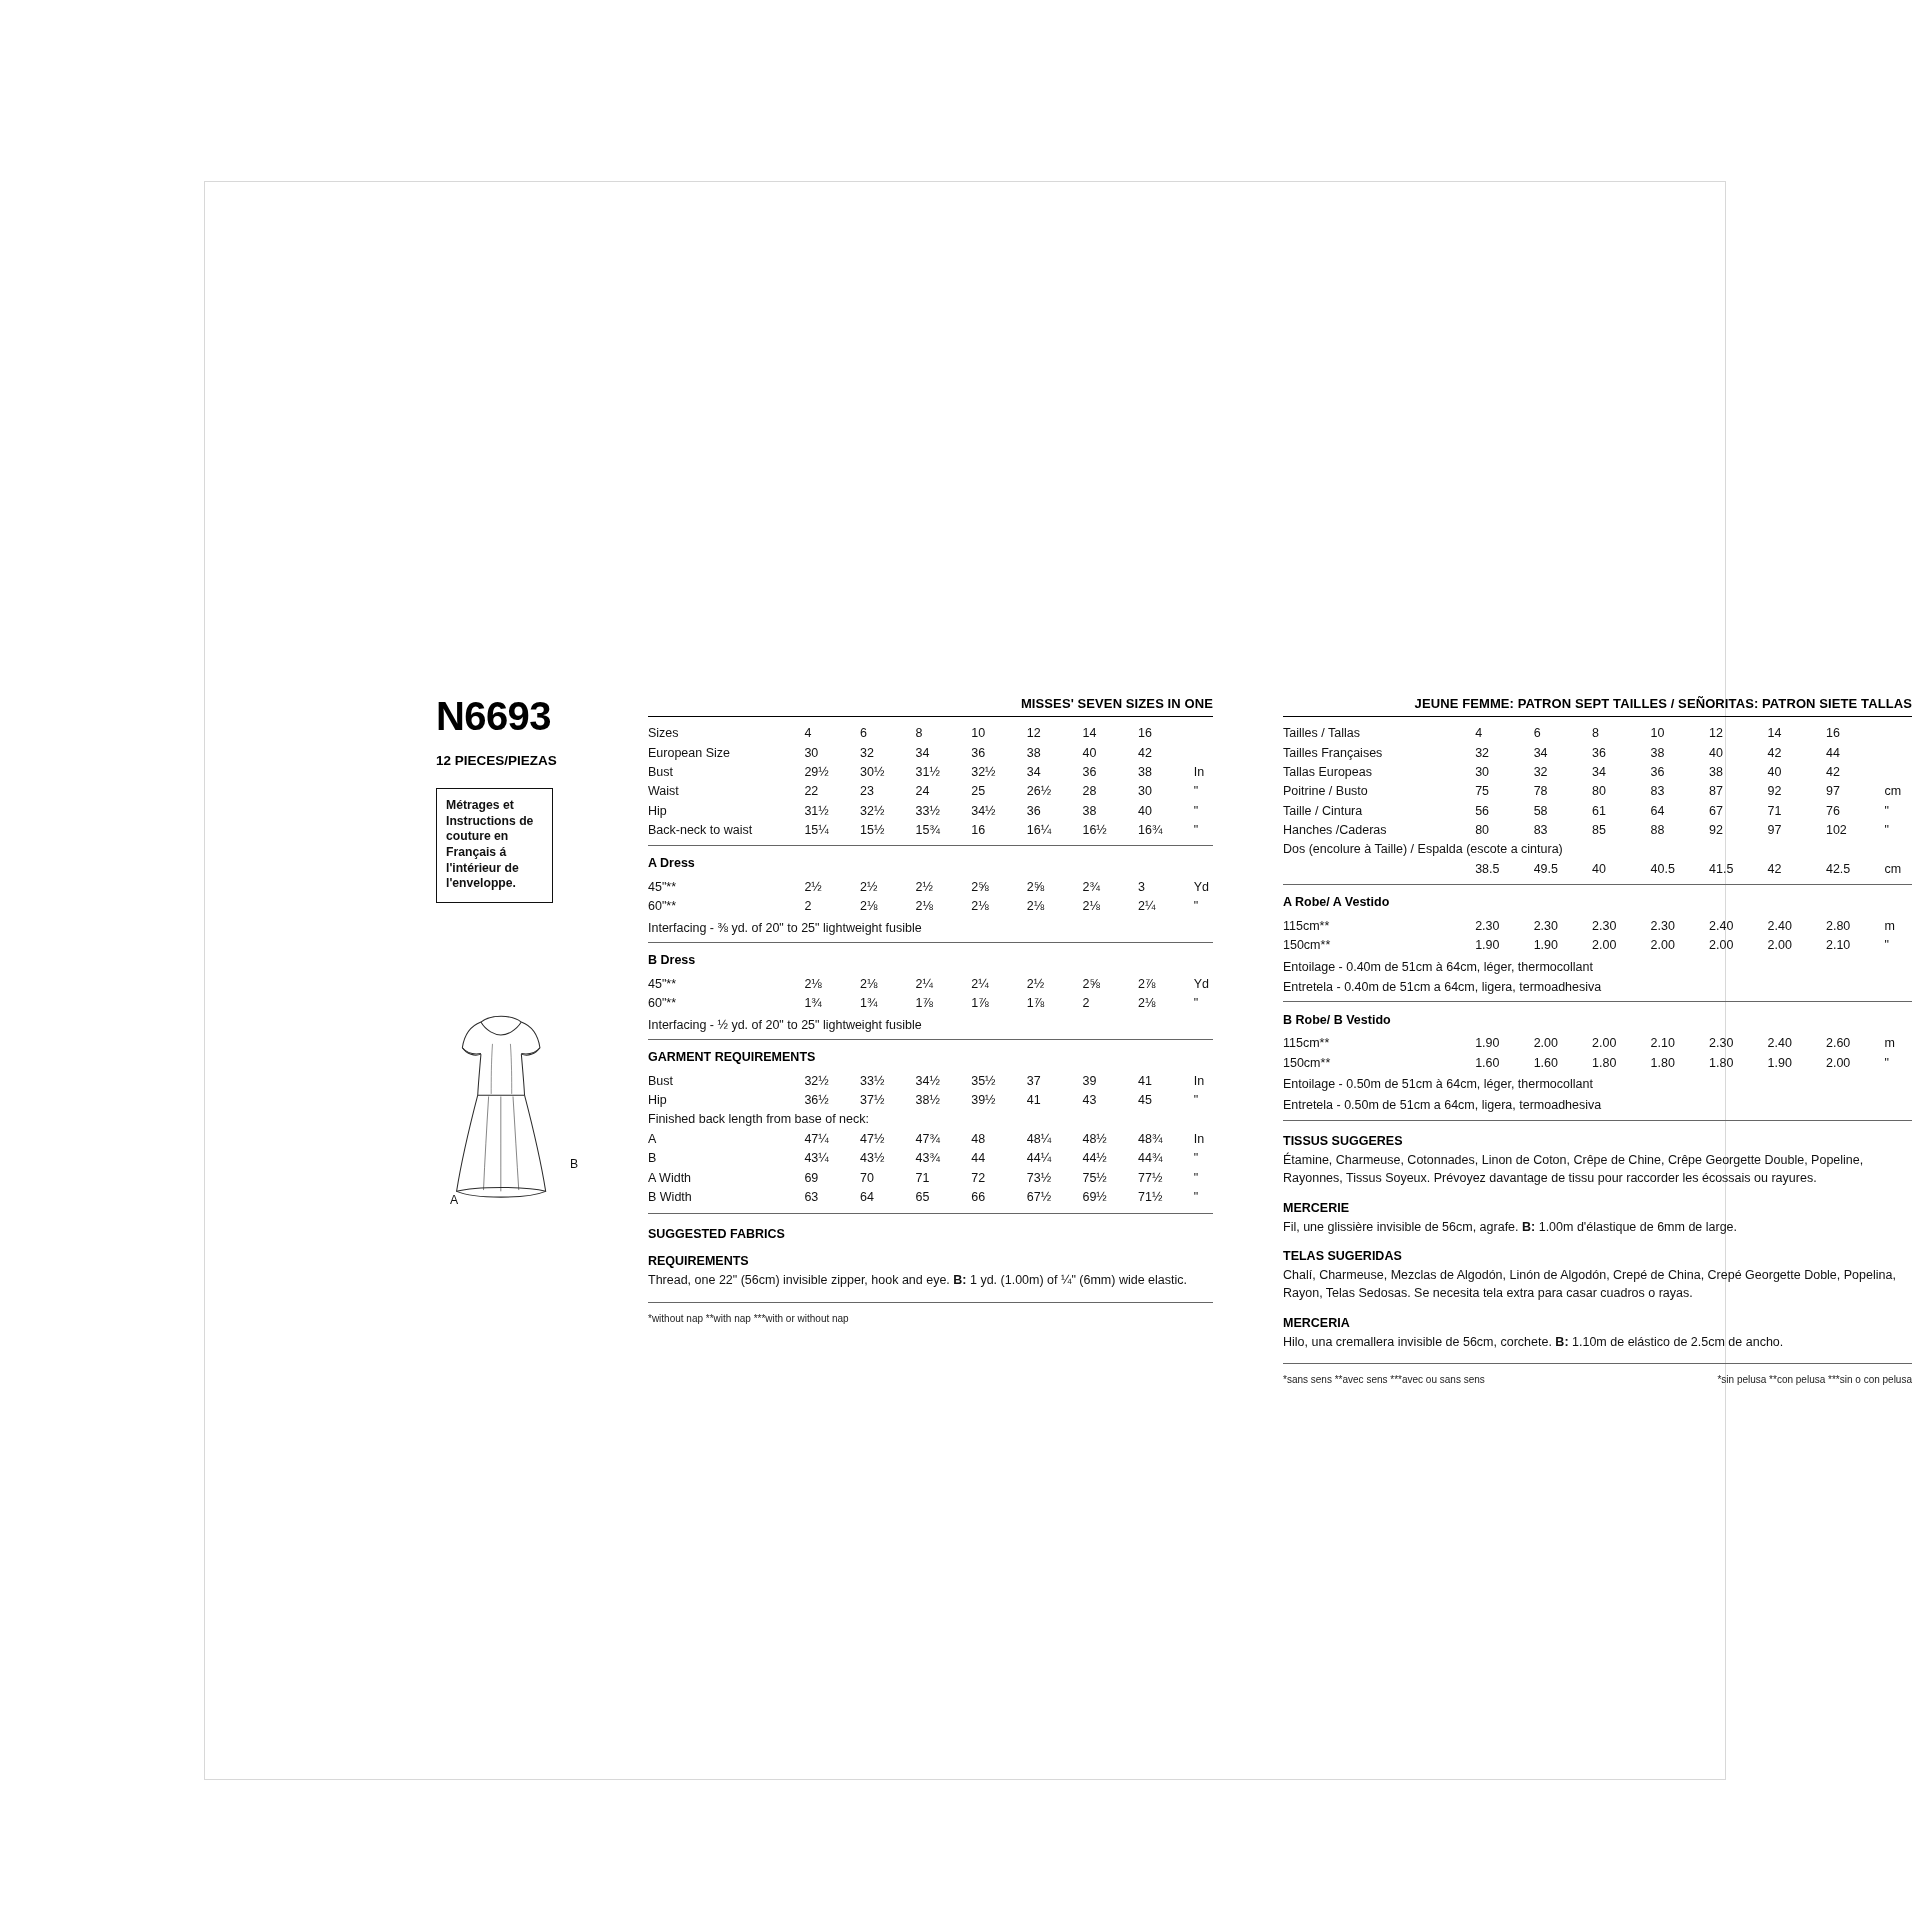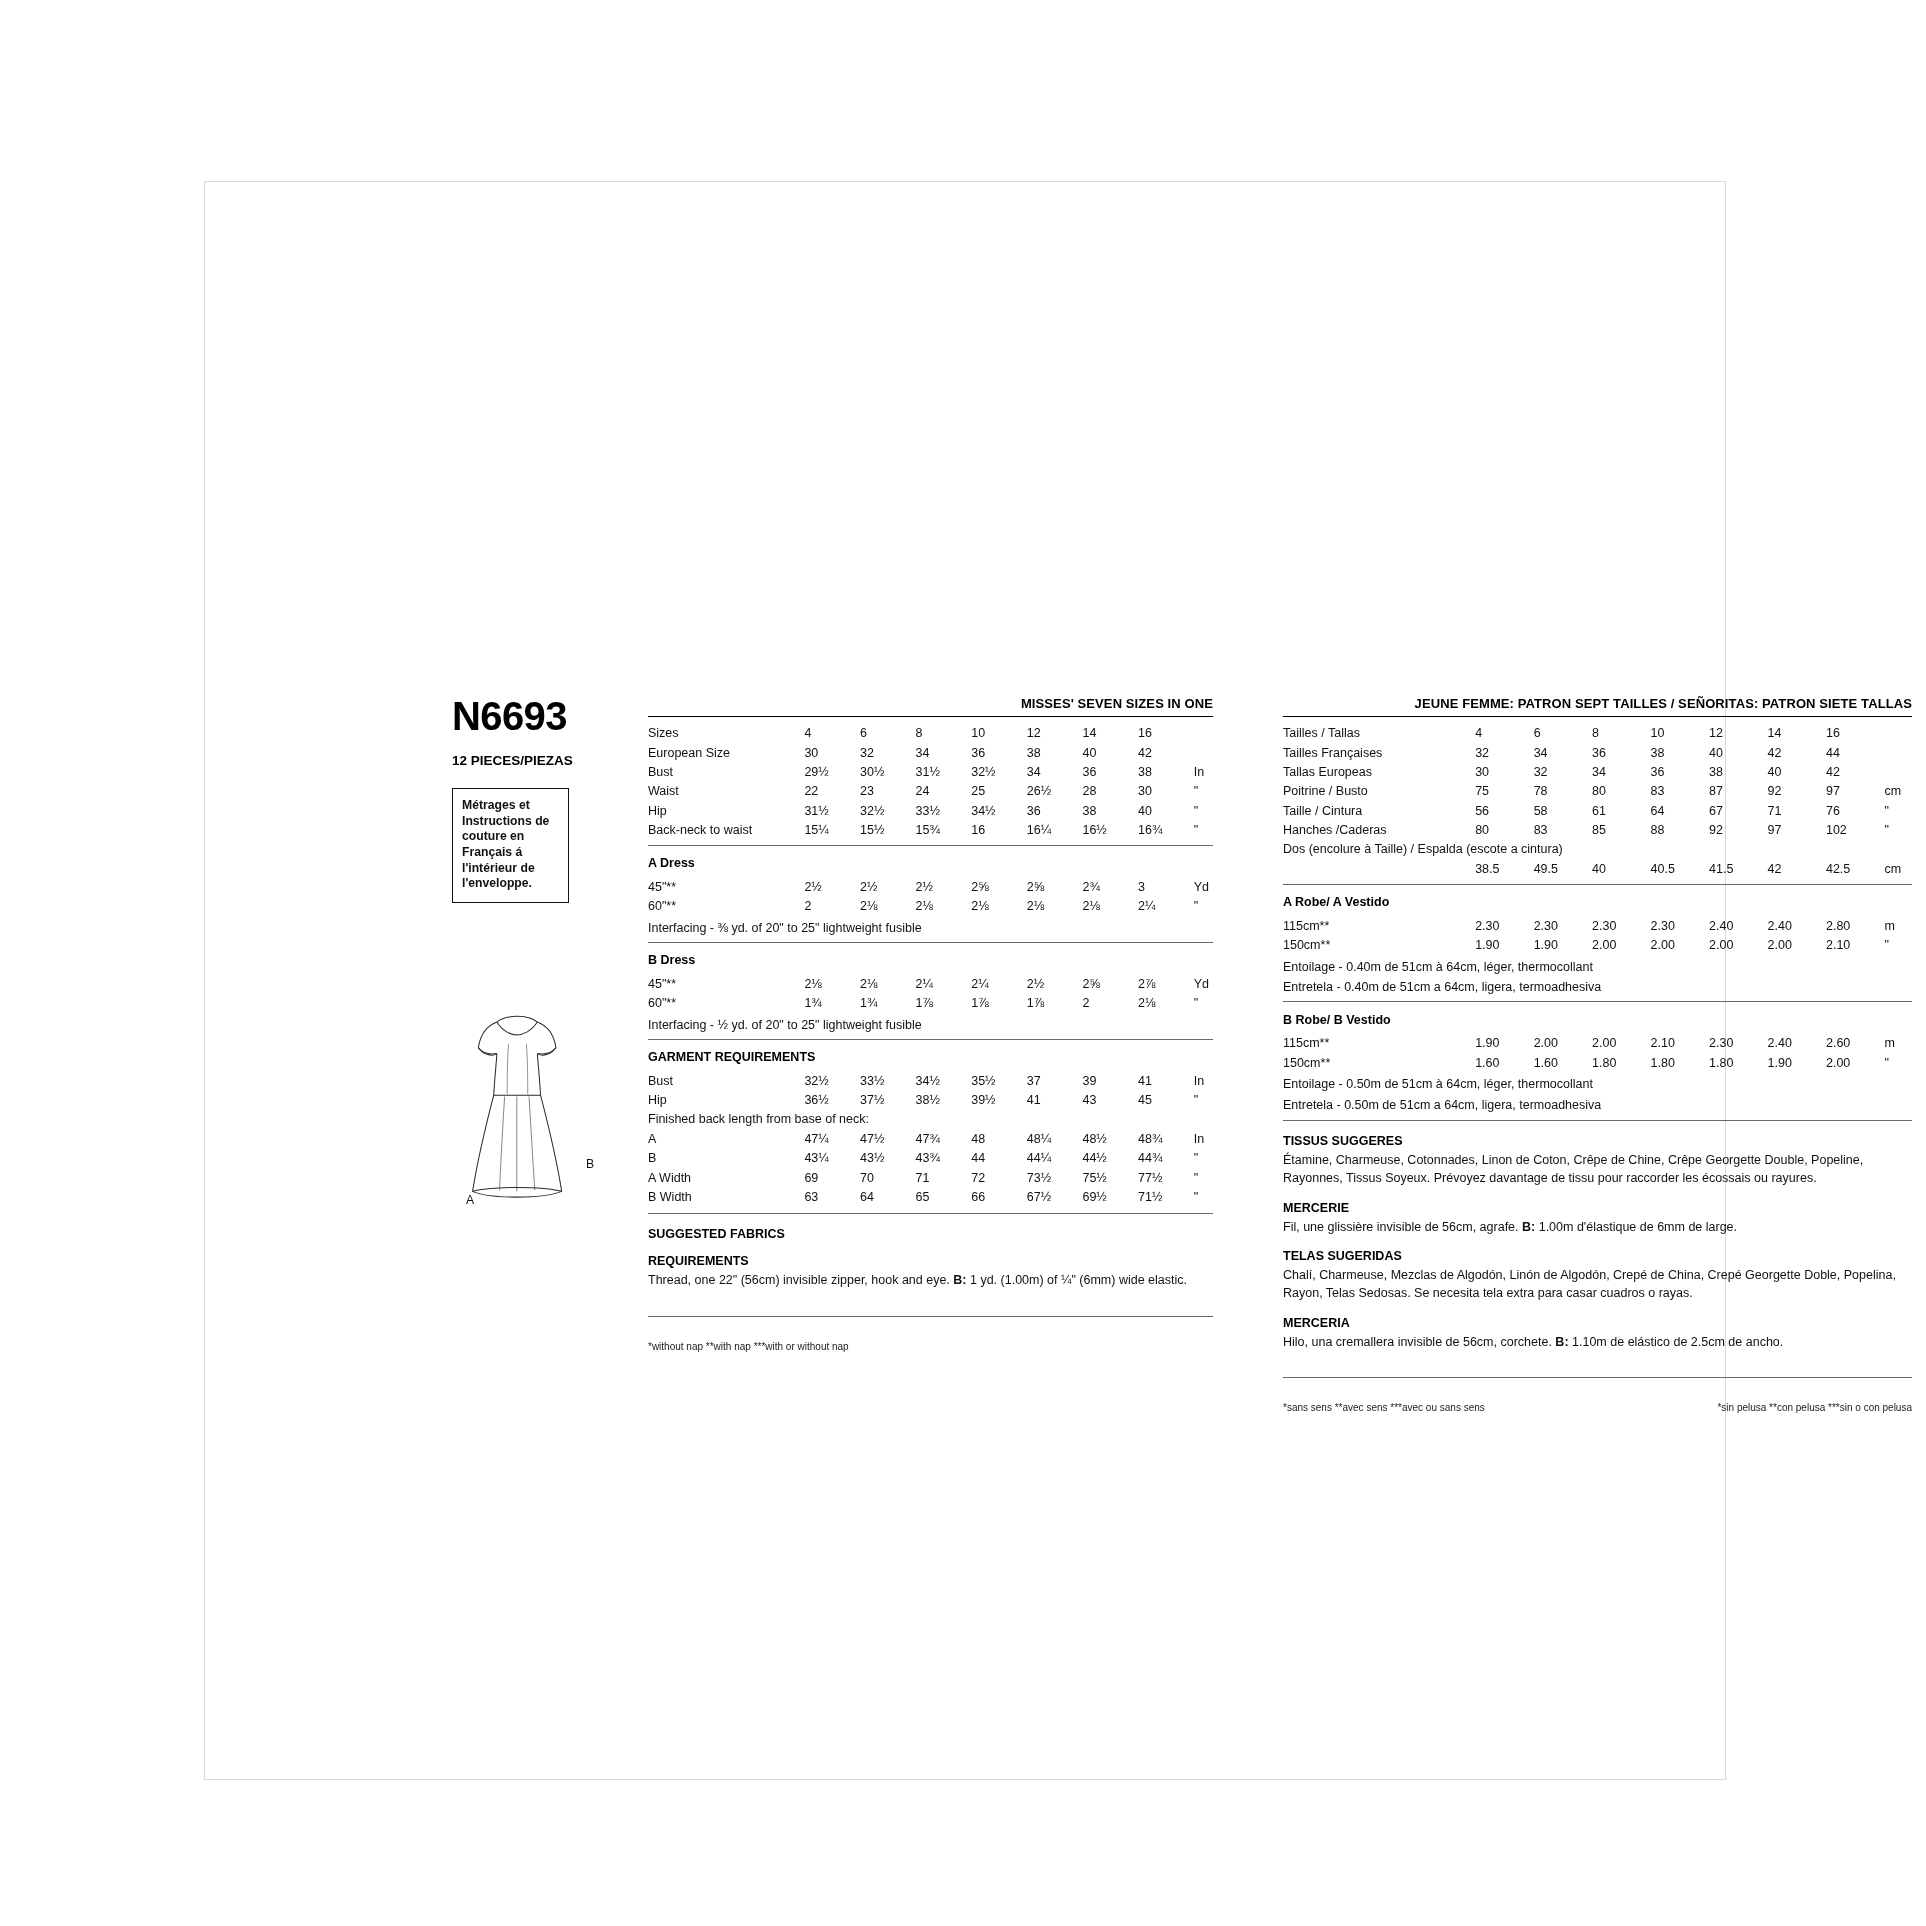--- a/index.html
+++ b/index.html
@@ -18,21 +18,21 @@
     border:0.6px solid #d8d8d8;
     box-sizing:border-box;
   }
   .sheet {
     position:absolute;
     left:231px; top:514px;
     width:1477px;
   }
 
   
-  .rail { position:absolute; left:16px; top:0px; width:193px; }
+  .rail { position:absolute; left:0px; top:0px; width:193px; }
   .pattern-number {
     font-size:40px; font-weight:bold; letter-spacing:-0.6px;
     line-height:1; color:#000;
   }
   .pieces {
     margin-top:16.7px; font-size:13.5px; font-weight:bold; color:#000;
   }
   .french-box {
     margin-top:20.5px;
     border:1.3px solid #111;
@@ -71,21 +71,21 @@
     font-size:12.5px; font-weight:bold; color:#000; margin-top:10.3px; margin-bottom:1.3px;
   }
   .rule { border-bottom:0.6px solid #666; margin-top:5.1px; }
   .rule2 { border-bottom:0.6px solid #666; margin-top:6.4px; }
   .note { font-size:12.5px; color:#111; margin:3.9px 0 0 0; line-height:1.35; }
   .note b { font-weight:normal; }
   .body-text { font-size:12.5px; color:#111; line-height:1.42; margin:3.9px 0 0 0; }
   .heading { font-size:12.5px; font-weight:bold; color:#000; margin:13px 0 2.6px 0; }
 
   .footnotes {
-    margin-top:26px; padding-top:24px; border-top:0.6px solid #666;
+    margin-top:12px; padding-top:10px; border-top:0.6px solid #666;
     font-size:10px; color:#222;
   }
   .footnotes .fn-row { display:flex; }
   .fn-left { flex:0 0 auto; }
   .fn-right { margin-left:auto; }
 
   .tight td { padding:2.2px 0; }
 </style>
 </head>
 <body>

